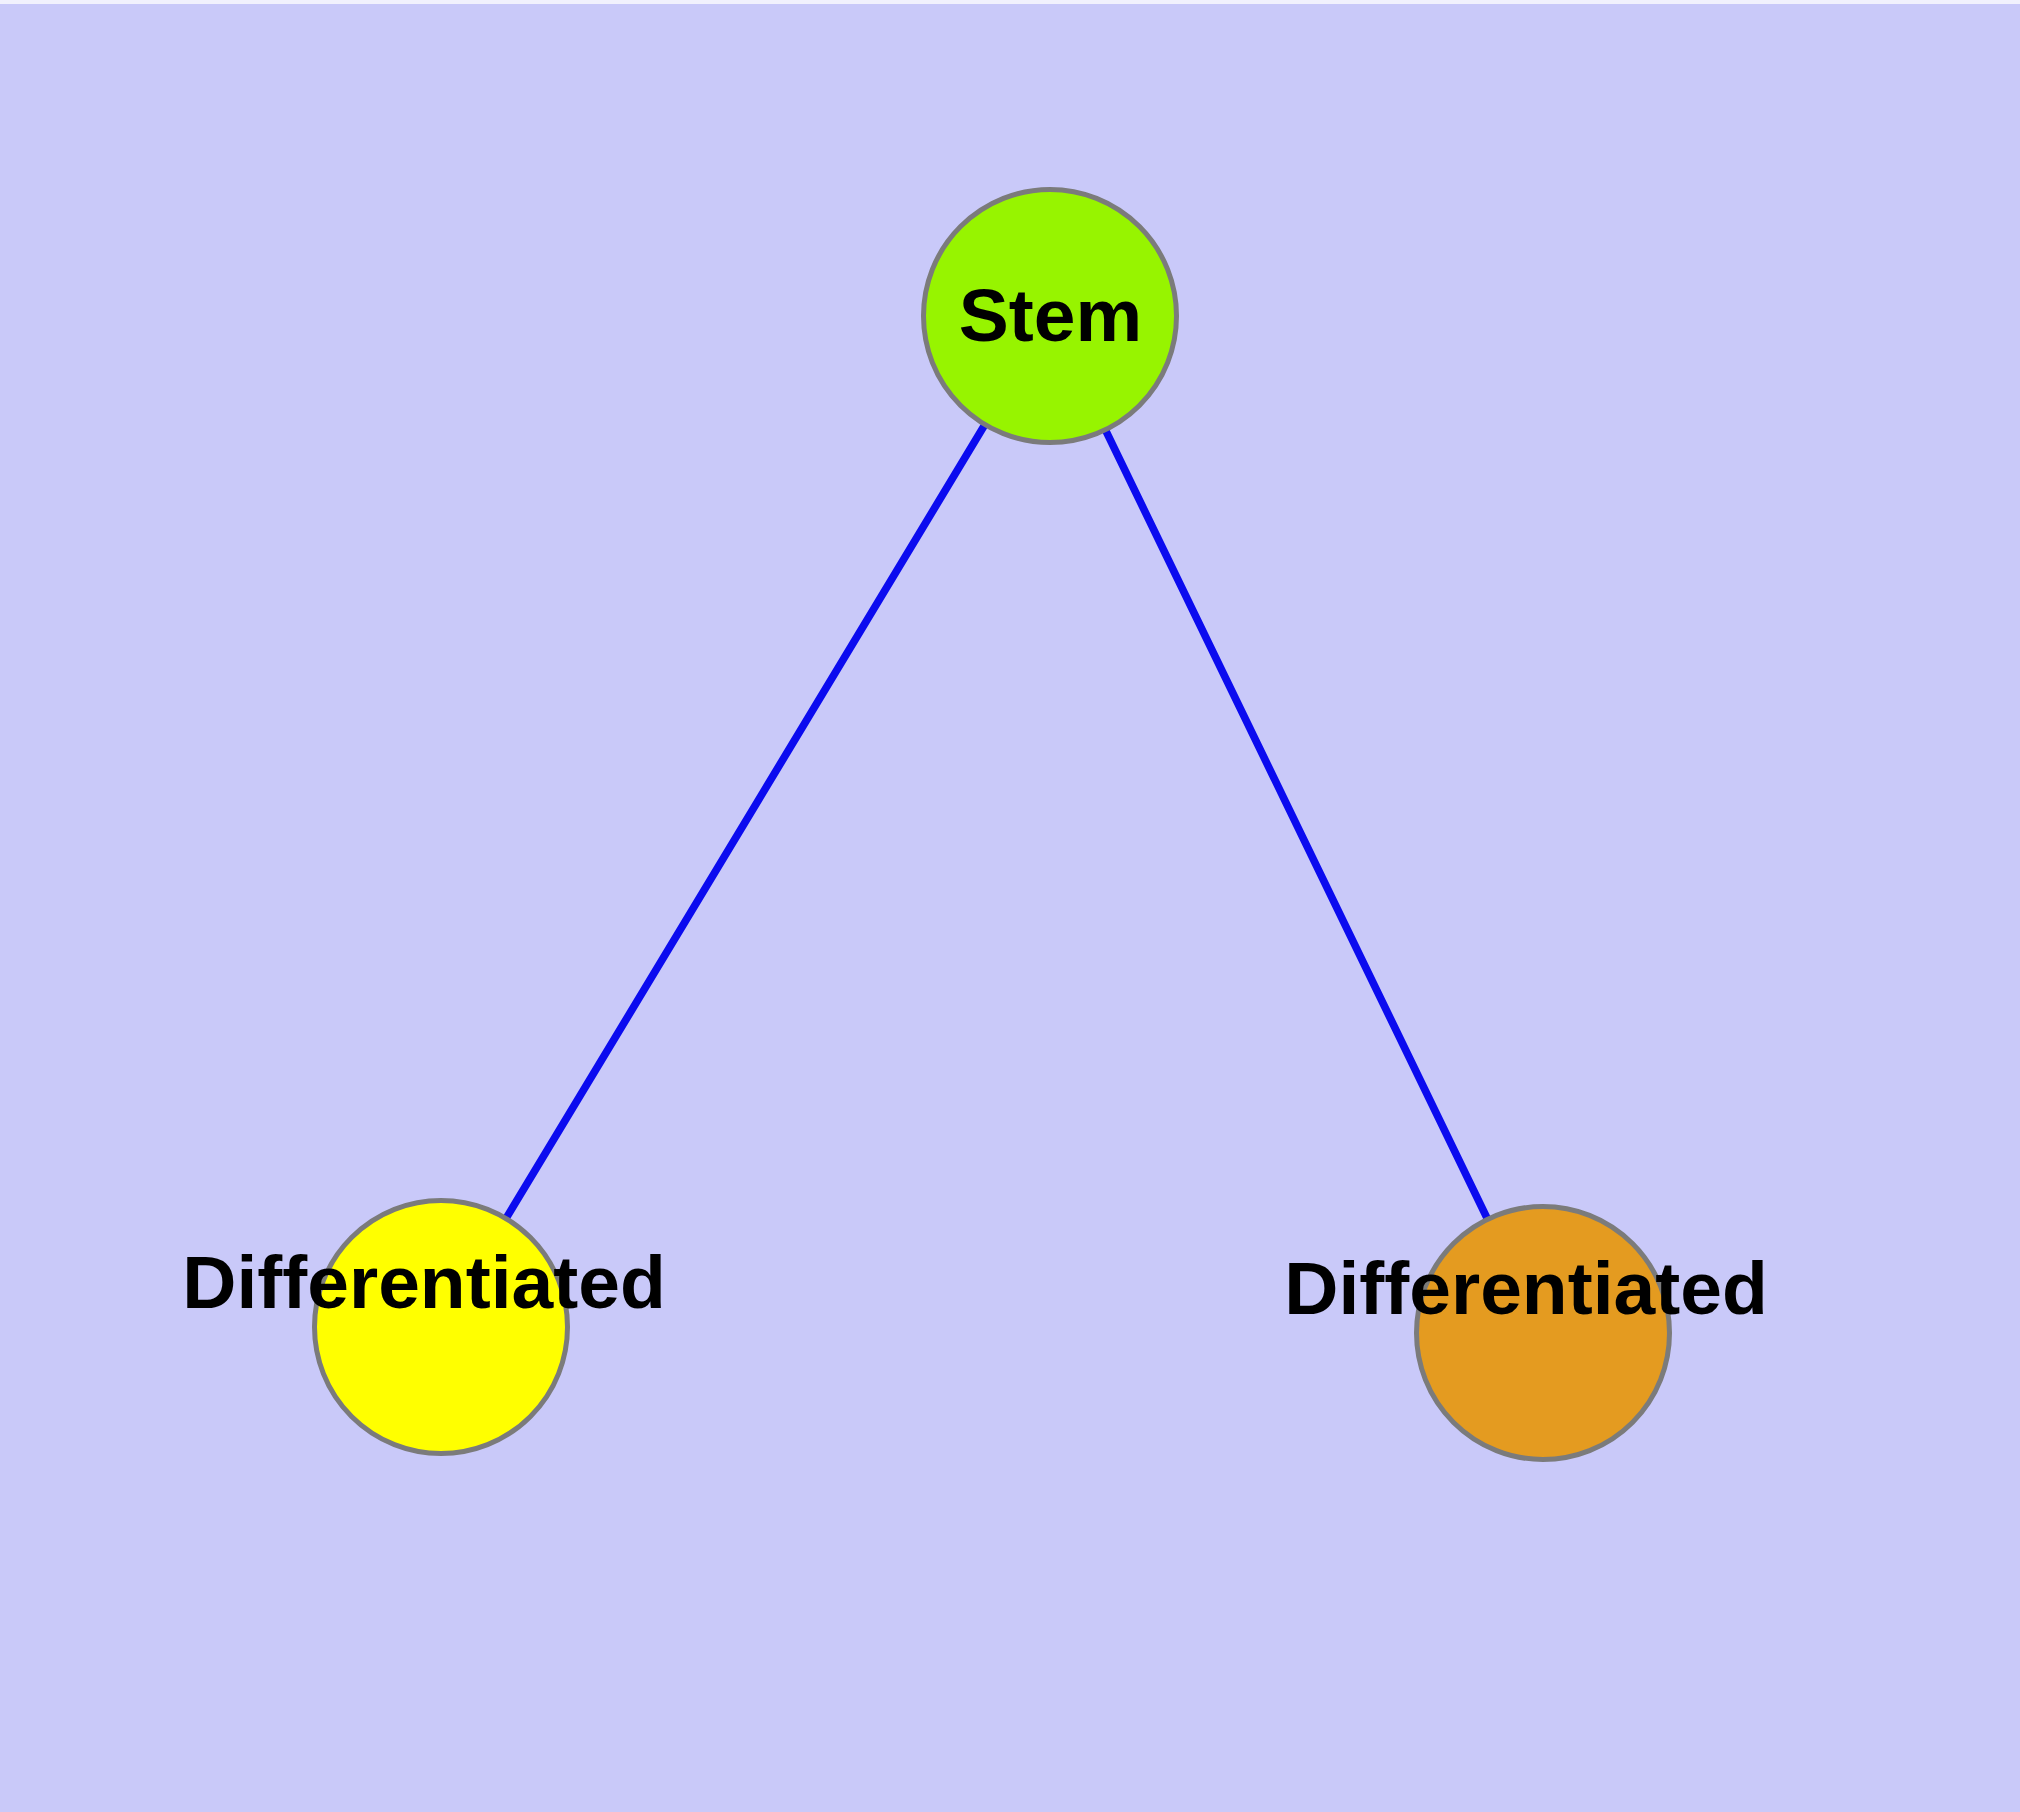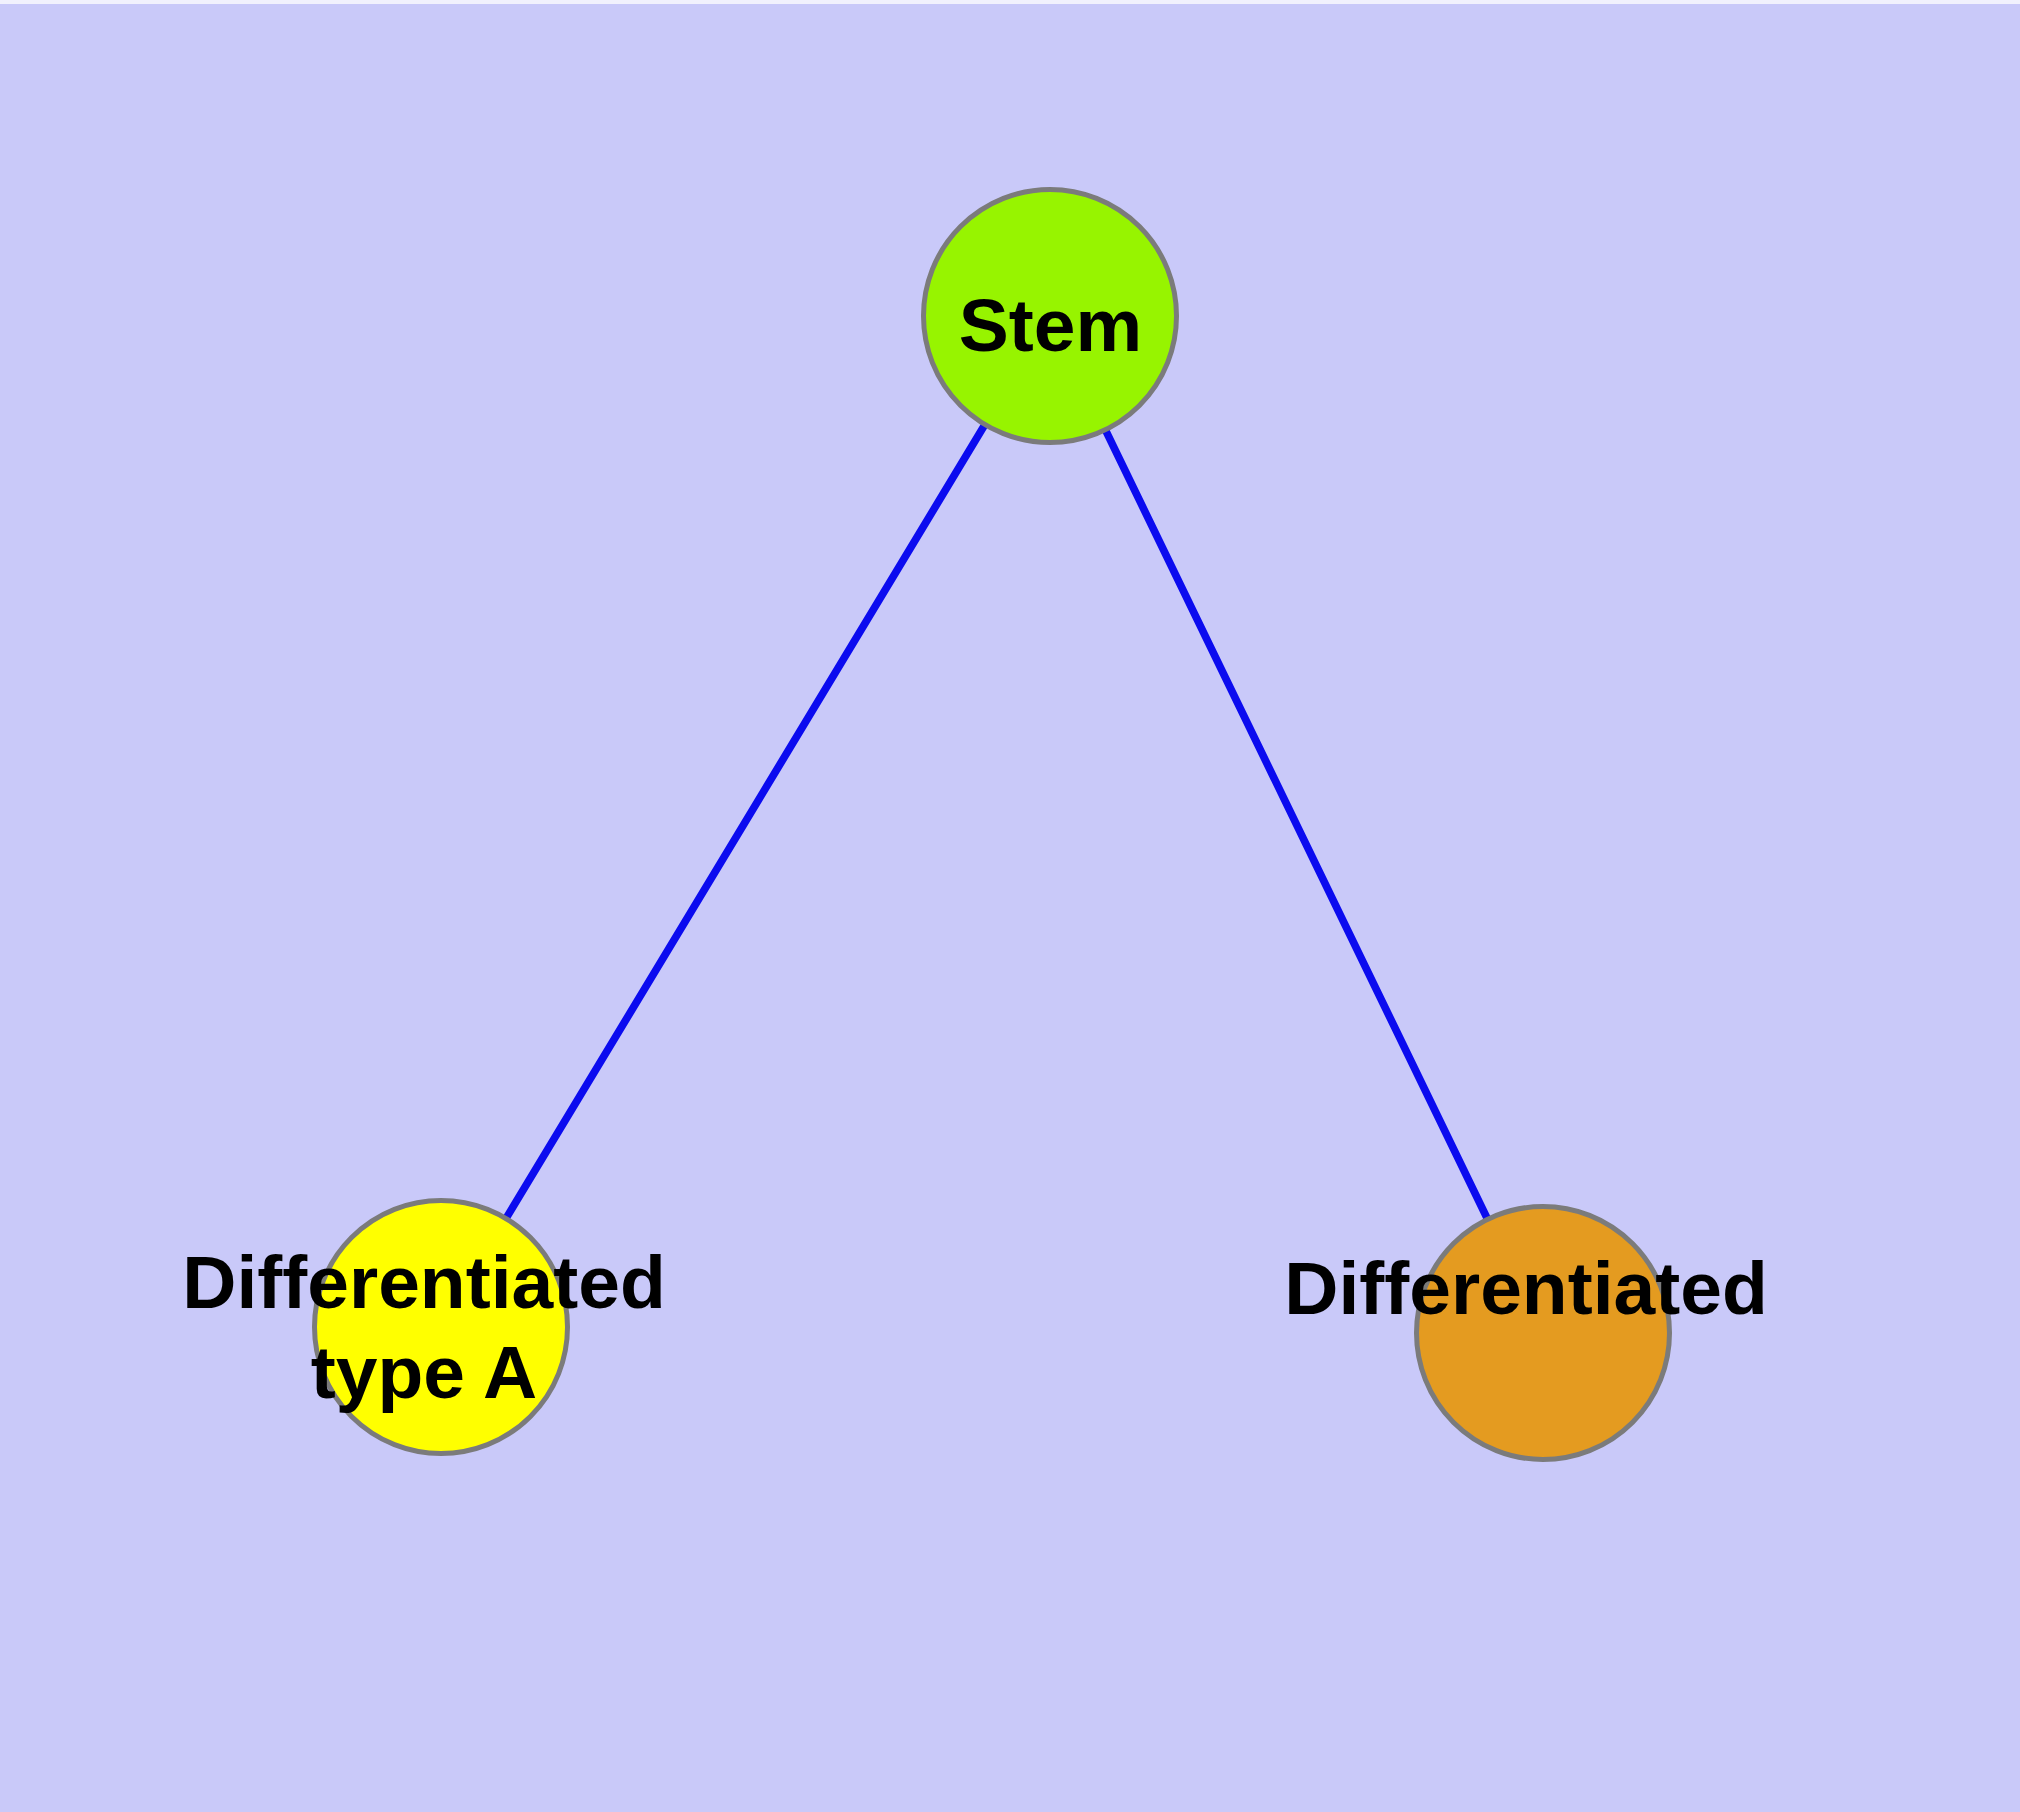--- a/index.html
+++ b/index.html
@@ -42,21 +42,21 @@
     position: absolute;
     text-align: center;
     font-weight: bold;
     font-size: 75px;
     line-height: 90px;
     color: #000000;
     white-space: nowrap;
     pointer-events: none;
   }
   #label-stem {
-    left: 881px; top: 281px;
+    left: 881px; top: 271px;
     width: 339px;
     line-height: 88px;
   }
   #label-type-a {
     left: 85px; top: 1237px;
     width: 678px;
   }
   #label-type-b {
     left: 1187px; top: 1243px;
     width: 678px;
@@ -77,21 +77,20 @@
   <div id="node-stem" class="node" style="background-color: rgb(151, 244, 0); border-color: rgb(123, 123, 123);"></div>
 
   <div id="node-type-a" class="node" style="background-color: rgb(255, 255, 0); border-color: rgb(123, 123, 123);"></div>
 
   <div id="node-type-b" class="node" style="background-color: rgb(228, 155, 32); border-color: rgb(123, 123, 123);"></div>
 
   <div id="label-stem" class="label" style="color: rgb(0, 0, 0);">Stem</div>
 
   <div id="label-type-a" class="label" style="color: rgb(0, 0, 0);">
     <div>Differentiated</div>
-    <div>type A</div>
   </div>
 
   <div id="label-type-b" class="label" style="color: rgb(0, 0, 0);">
     <div>Differentiated</div>
   </div>
 
 </div>
 
 
 </body></html>

